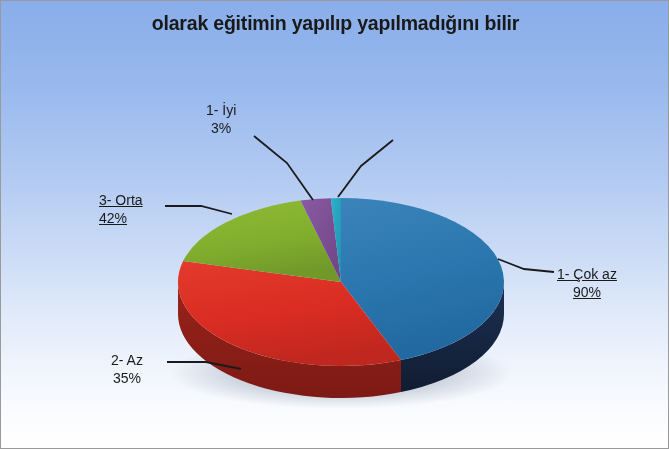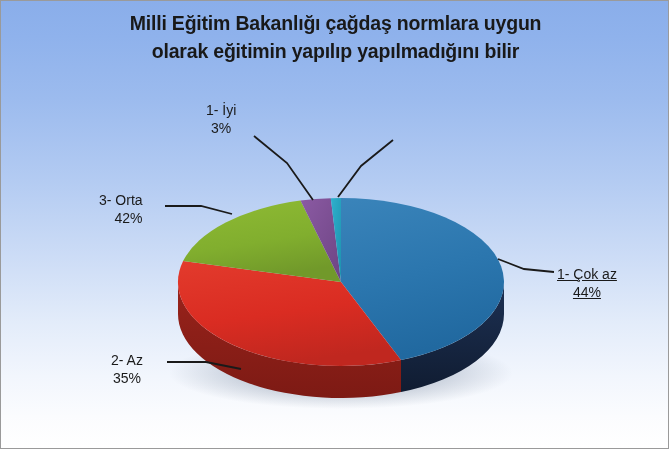--- a/index.html
+++ b/index.html
@@ -57,31 +57,30 @@
     font-size: 14px;
     color: #1a1a1a;
     line-height: 18px;
     white-space: nowrap;
     text-align: center;
   }
   .slice-label .lbl-name { display: block; }
   .slice-label .lbl-pct  { display: block; }
   #label-cokaz  { left: 556px; top: 264px; text-align: center; text-decoration: underline; }
   #label-az     { left: 110px; top: 350px; }
-  #label-orta   { left: 98px;  top: 190px; text-align: right; }
+  #label-orta   { left: 98px;  top: 190px; text-align: left; text-decoration: underline; }
   #label-iyi    { left: 205px; top: 100px; text-align: center; }
   #label-cokiyi { left: 396px; top: 105px; text-align: center; }
 </style>
 </head>
 <body>
 
 <div id="slide">
 
   <div id="chart-title">
-    <span class="t-line">Milli Eğitim Bakanlığı çağdaş normlara uygun</span>
     <span class="t-line">olarak eğitimin yapılıp yapılmadığını bilir</span>
   </div>
 
   <svg id="pie-area" viewBox="0 0 669 449" width="669" height="449" xmlns="http://www.w3.org/2000/svg">
     <defs>
 
       <linearGradient id="g-blue" x1="0" y1="0" x2="0.25" y2="1">
         <stop offset="0%" stop-color="#3a84ba"></stop>
         <stop offset="55%" stop-color="#2b76ae"></stop>
         <stop offset="100%" stop-color="#2169a0"></stop>
@@ -137,21 +136,21 @@
 
     <polyline points="497,258 523,268 553,271" fill="none" stroke="#1a1a1a" stroke-width="1.8"></polyline>
     <polyline points="240,368 205,361 166,361" fill="none" stroke="#1a1a1a" stroke-width="1.8"></polyline>
     <polyline points="231,213 200,205 164,205" fill="none" stroke="#1a1a1a" stroke-width="1.8"></polyline>
     <polyline points="312,199 286,162 253,135" fill="none" stroke="#1a1a1a" stroke-width="1.8"></polyline>
     <polyline points="337,196 360,165 392,139" fill="none" stroke="#1a1a1a" stroke-width="1.8"></polyline>
   </svg>
 
   <div class="slice-label" id="label-cokaz">
     <span class="lbl-name">1- Çok az</span>
-    <span class="lbl-pct">44%</span>
+    <span class="lbl-pct">90%</span>
   </div>
 
   <div class="slice-label" id="label-az">
     <span class="lbl-name">2- Az</span>
     <span class="lbl-pct">35%</span>
   </div>
 
   <div class="slice-label" id="label-orta">
     <span class="lbl-name">3- Orta</span>
     <span class="lbl-pct">42%</span>

